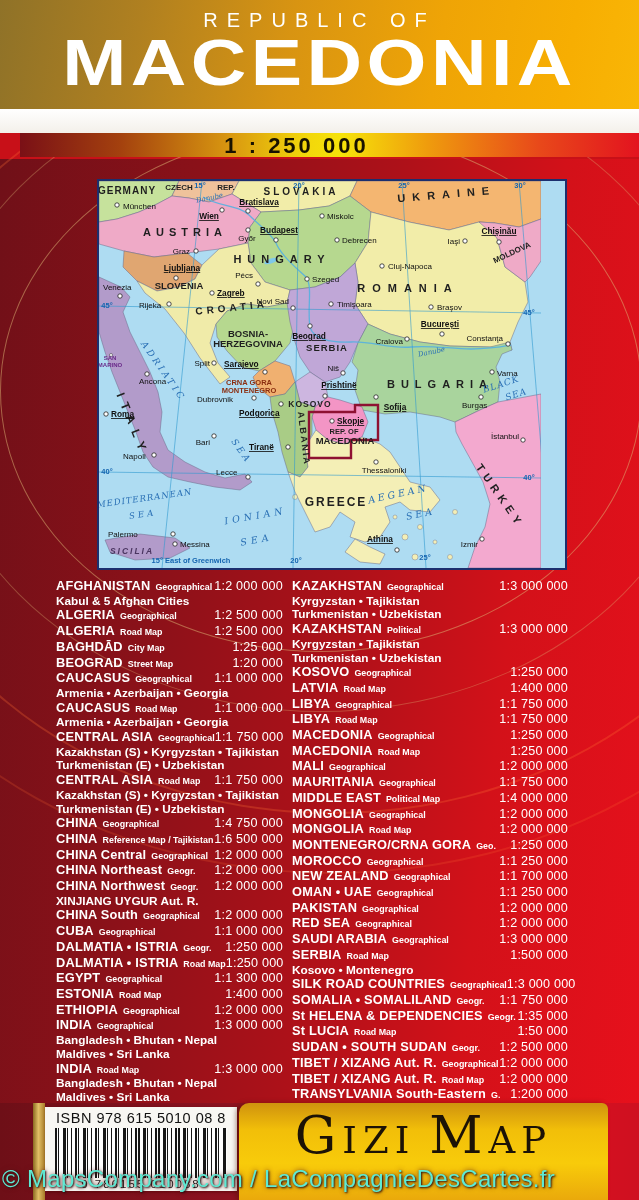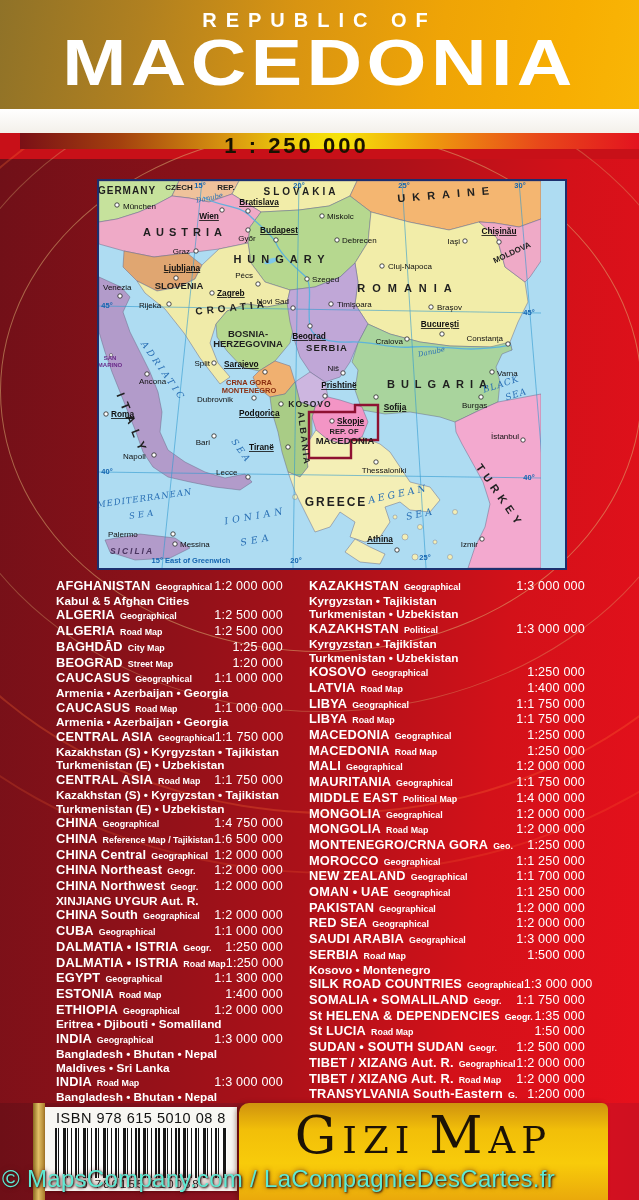--- a/index.html
+++ b/index.html
@@ -9,41 +9,41 @@
   .red-bg{position:absolute;left:0;top:159px;right:0;bottom:0;z-index:1;
     background:linear-gradient(97deg,#701018 0%,#8a1119 26%,#ad1119 52%,#d31119 74%,#e8101c 100%);}
   .arc{position:absolute;border-radius:50%;z-index:2;pointer-events:none;}
   .arc.a1{left:0px;top:130px;width:640px;height:520px;border:1.5px solid rgba(224,186,120,.50);}
   .arc.a2{left:-70px;top:70px;width:780px;height:640px;border:1.5px solid rgba(224,186,120,.32);}
   .arc.a3{left:-130px;top:50px;width:920px;height:760px;border:2px solid rgba(255,110,50,.28);}
   .arc.a4{left:-200px;top:-10px;width:1060px;height:880px;border:2px solid rgba(255,110,50,.20);}
   
   .header{position:absolute;left:0;top:0;right:0;height:109px;z-index:3;text-align:center;
     background:linear-gradient(100deg,#8f7228 0%,#b08020 22%,#d89412 45%,#efa406 68%,#f7ae02 88%,#f9b606 100%);}
-  .supertitle{padding-top:9px;font-size:20px;font-weight:700;letter-spacing:9px;color:#fff;}
+  .supertitle{padding-top:9px;font-size:20px;font-weight:400;letter-spacing:9px;color:#fff;}
   .title{margin-top:1px;font-size:70px;font-weight:700;letter-spacing:4px;color:#fff;line-height:66px;
          transform:scaleX(1.10) scaleY(0.92);transform-origin:center top;white-space:nowrap;}
   .white-band{position:absolute;left:0;top:109px;right:0;height:24px;z-index:3;
     background:linear-gradient(180deg,#ffffff,#f3f0ea);}
-  .scale-band{position:absolute;left:0;top:133px;right:0;height:16px;z-index:3;text-align:center;
+  .scale-band{position:absolute;left:0;top:133px;right:0;height:24px;z-index:3;text-align:center;
     background:linear-gradient(90deg,#7a1016 0%,#a3400e 16%,#d99810 34%,#f2d60b 46%,#f6e30a 52%,#ef9b0d 66%,#e8481a 84%,#e3131f 100%);margin-left:20px;}
   .scale-band span{display:inline-block;transform:translateX(-33px);font-size:22px;font-weight:700;
     letter-spacing:3px;color:#181200;line-height:26px;}
   
   .map-frame{position:absolute;left:97px;top:179px;width:470px;height:391px;z-index:4;
     box-sizing:border-box;border:2px solid #1c2f6e;background:#aedcf2;}
   .map-frame svg{display:block;}
   text.cty{font-family:"Liberation Sans",sans-serif;font-weight:700;}
   text.cty.it{font-style:italic;}
   text.sea{font-family:"DejaVu Serif",serif;font-style:italic;fill:#2a70b5;}
   text.grid{font-family:"Liberation Sans",sans-serif;font-weight:700;fill:#1565b0;}
   text.city{font-family:"Liberation Sans",sans-serif;fill:#101010;}
   text.city.cap{font-weight:700;text-decoration:underline;}
   
-  .catalog{position:absolute;left:56px;top:579px;width:524px;z-index:4;display:flex;gap:26px;}
+  .catalog{position:absolute;left:56px;top:579px;width:524px;z-index:4;display:flex;gap:9px;}
   .col{display:block;}
   .col.left{width:227px;}
   .col.right{width:276px;}
   .crow{display:flex;align-items:baseline;line-height:13.7px;white-space:nowrap;}
   .cname{font-size:12.8px;font-weight:700;color:#fff;letter-spacing:.2px;}
   .ctype{font-size:8.9px;font-weight:700;color:#fff;margin-left:5px;}
   .cscale{font-size:12.6px;font-weight:400;color:#fff;margin-left:auto;letter-spacing:.2px;}
   .csub{font-size:11.8px;font-weight:700;color:#fff;line-height:13.7px;white-space:nowrap;}
   
   .bottom-band{position:absolute;left:0;top:1103px;right:0;height:97px;z-index:5;
@@ -401,21 +401,20 @@
         <div class="crow">
           <span class="cname">ESTONIA</span>
           <span class="ctype">Road Map</span>
           <span class="cscale">1:400 000</span>
         </div>
         <div class="crow">
           <span class="cname">ETHIOPIA</span>
           <span class="ctype">Geographical</span>
           <span class="cscale">1:2 000 000</span>
         </div>
-        <div class="csub">Eritrea • Djibouti • Somaliland</div>
         <div class="crow">
           <span class="cname">INDIA</span>
           <span class="ctype">Geographical</span>
           <span class="cscale">1:3 000 000</span>
         </div>
         <div class="csub">Bangladesh • Bhutan • Nepal</div>
         <div class="csub">Maldives • Sri Lanka</div>
         <div class="crow">
           <span class="cname">INDIA</span>
           <span class="ctype">Road Map</span>

